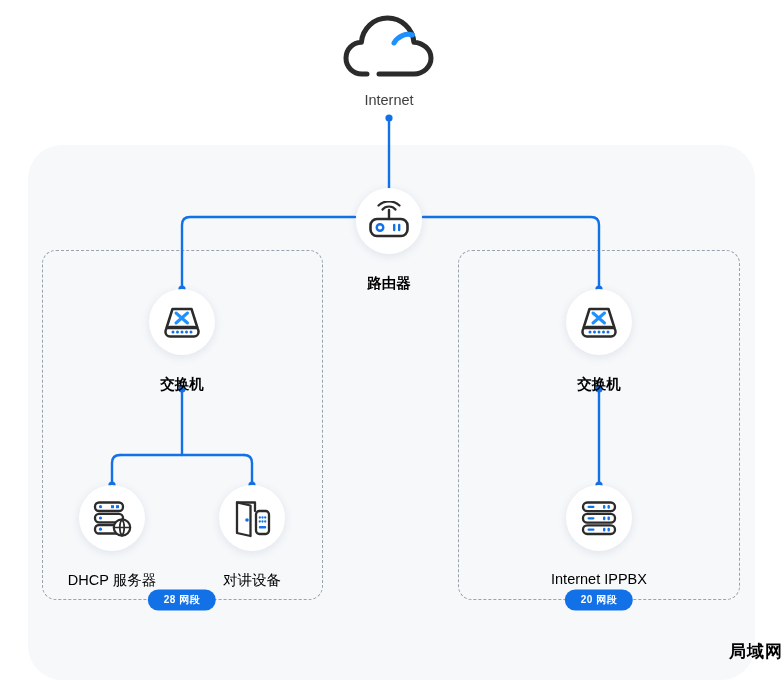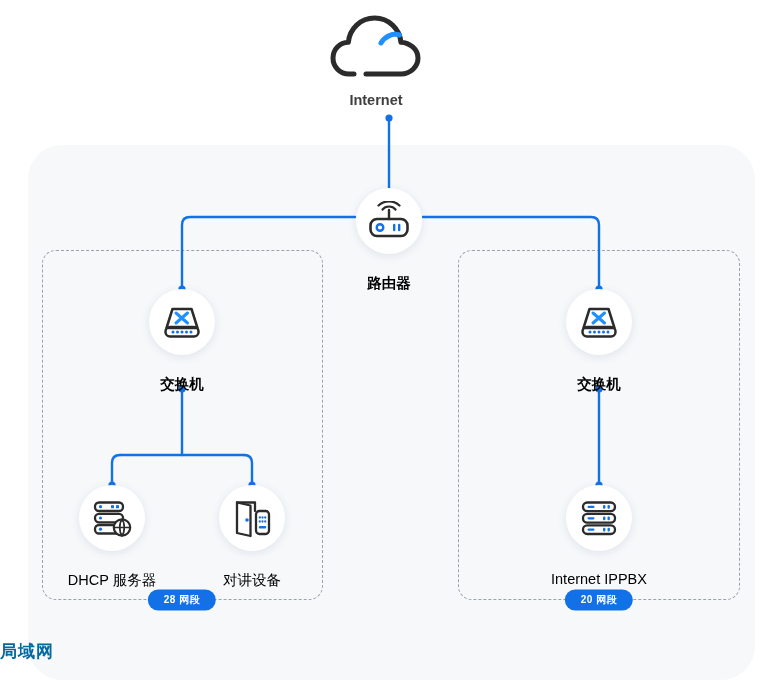--- a/index.html
+++ b/index.html
@@ -30,24 +30,24 @@
     width: 727px;
     height: 535px;
     background: #f6f8fa;
     border-radius: 34px;
   }
   .lan-label {
     position: absolute;
     left: 0;
     top: 640px;
     width: 783px;
-    text-align: left;
+    text-align: right;
     font-size: 17px;
     font-weight: 700;
-    color: #0369a1;
+    color: #000000;
     letter-spacing: 1px;
   }
 
   
   .seg-box {
     position: absolute;
     border: 1.6px dashed #9aa2ad;
     border-radius: 14px;
     box-sizing: border-box;
   }
@@ -149,21 +149,21 @@
       <circle cx="182" cy="289" r="3.6"></circle>
       <circle cx="599" cy="289" r="3.6"></circle>
       <circle cx="182" cy="389" r="3.6"></circle>
       <circle cx="599" cy="389" r="3.6"></circle>
       <circle cx="112" cy="485" r="3.6"></circle>
       <circle cx="252" cy="485" r="3.6"></circle>
       <circle cx="599" cy="485" r="3.6"></circle>
     </g>
   </svg>
 
-  <div class="cloud-node" style="left:376px; top:12px;font-weight:bold;">
+  <div class="cloud-node" style="left:389px; top:12px;">
     <svg width="92" height="68" viewBox="0 0 92 68">
       <path d="M24,62 H19 C9.6,62 3,54.6 3,46 C3,37.4 9.6,30.5 18.4,30.2
                C19.5,16.8 30.6,6 44.6,6 C58.6,6 69.8,16.8 70.9,30.2
                C79.7,30.5 88,37.4 88,46 C88,54.6 80.5,62 71,62 H36" fill="none" stroke="#2b2b2b" stroke-width="5" stroke-linecap="round" stroke-linejoin="round"></path>
       <path d="M51,31 C55,24 63,21 69.5,23" fill="none" stroke="#1e90ff" stroke-width="5" stroke-linecap="round"></path>
     </svg>
     <div class="cloud-label">Internet</div>
   </div>
 
   <div class="node" style="left:389px; top:188px;">

